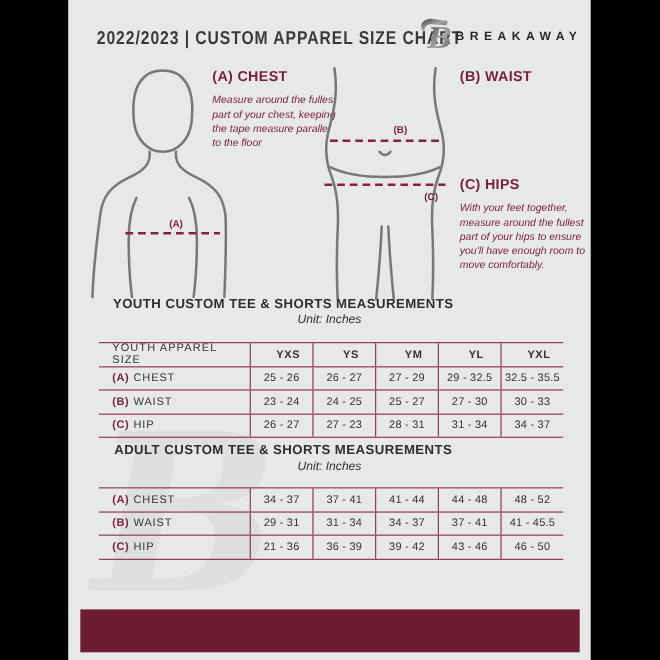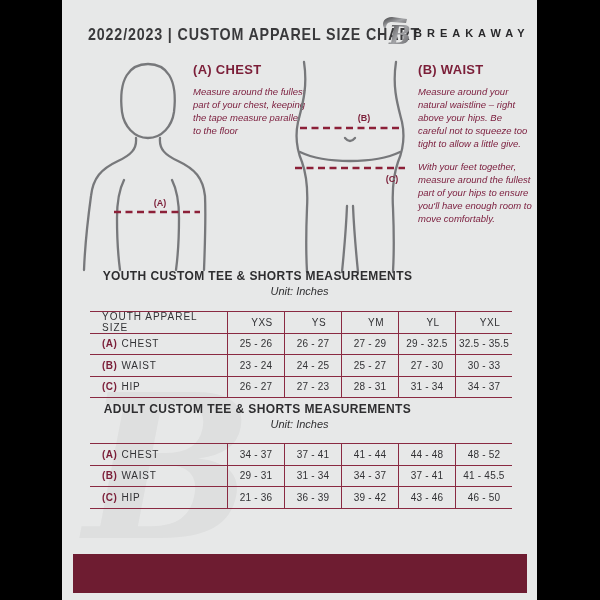--- a/index.html
+++ b/index.html
@@ -38,21 +38,21 @@
   .size-table{position:absolute;left:28px;width:422px;}
   .tbl-youth{top:311px;} .tbl-adult{top:443px;}
   .t-row{display:grid;grid-template-columns:137px repeat(5,57px);border-top:1.5px solid #84branch;}
   .t-row{border-top:1.5px solid #8a2a42;}
   .t-row:last-child{border-bottom:1.5px solid #8a2a42;}
   .t-row > div{height:20.5px;display:flex;align-items:center;justify-content:center;
                font-size:10px;color:#323235;}
   .t-row > div + div{border-left:1.5px solid #8a2a42;}
   .t-head-label, .t-label{justify-content:flex-start !important;padding-left:12px;}
   .t-head-label{font-size:10px;letter-spacing:1px;color:#3e3e41;}
-  .t-size{font-weight:normal;color:#2f2f31;letter-spacing:.5px;padding-left:12px;}
+  .t-size{font-weight:bold;color:#2f2f31;letter-spacing:.5px;padding-left:12px;}
   .t-label .pfx{color:#7b1e38;font-weight:bold;margin-right:4px;letter-spacing:.5px;}
   .t-label .nm{color:#323235;letter-spacing:.8px;}
   .t-val{letter-spacing:.2px;}
 
   
   .footer-bar{position:absolute;left:11px;top:554px;width:454px;height:39px;background:#6e1c31;}
   .watermark{position:absolute;left:22px;top:368px;font-family:"DejaVu Serif",serif;
              font-weight:bold;font-style:italic;font-size:200px;line-height:1;
              color:rgba(50,50,60,0.05);pointer-events:none;}
 </style>
@@ -109,24 +109,24 @@
         </g>
         <line x1="10" y1="68" x2="110" y2="68" stroke="#8c2038" stroke-width="2.3" stroke-dasharray="7 4.5"></line>
         <text x="74" y="61" text-anchor="middle" font-size="9" font-weight="bold" fill="#7b1e38">(B)</text>
         <line x1="5" y1="108" x2="115" y2="108" stroke="#8c2038" stroke-width="2.3" stroke-dasharray="7 4.5"></line>
         <text x="102" y="122" text-anchor="middle" font-size="9" font-weight="bold" fill="#7b1e38">(C)</text>
       </svg>
     </figure>
 
     <div class="instr instr-b">
       <h3>(B) WAIST</h3>
-      <p>Measure around your natural waistline – right above your hips. Be careful not to squeeze too tight to allow a little give.</p>
     </div>
 
     <div class="instr instr-c">
+      <h3>(C) HIPS</h3>
       <p>With your feet together, measure around the fullest part of your hips to ensure you'll have enough room to move comfortably.</p>
     </div>
 
     <div class="sec-title ti-youth">YOUTH CUSTOM TEE &amp; SHORTS MEASUREMENTS</div>
     <div class="sec-unit un-youth">Unit: Inches</div>
 
     <div class="size-table tbl-youth">
       <div class="t-row">
         <div class="t-head-label">YOUTH APPAREL SIZE</div>
         <div class="t-size">YXS</div>

